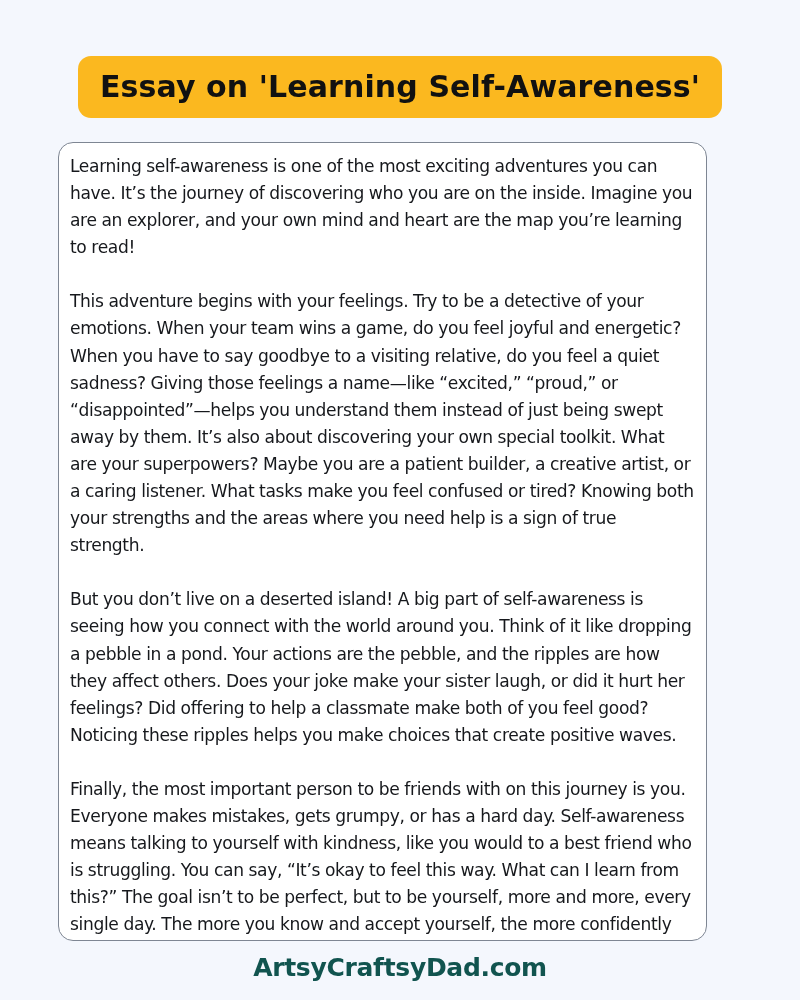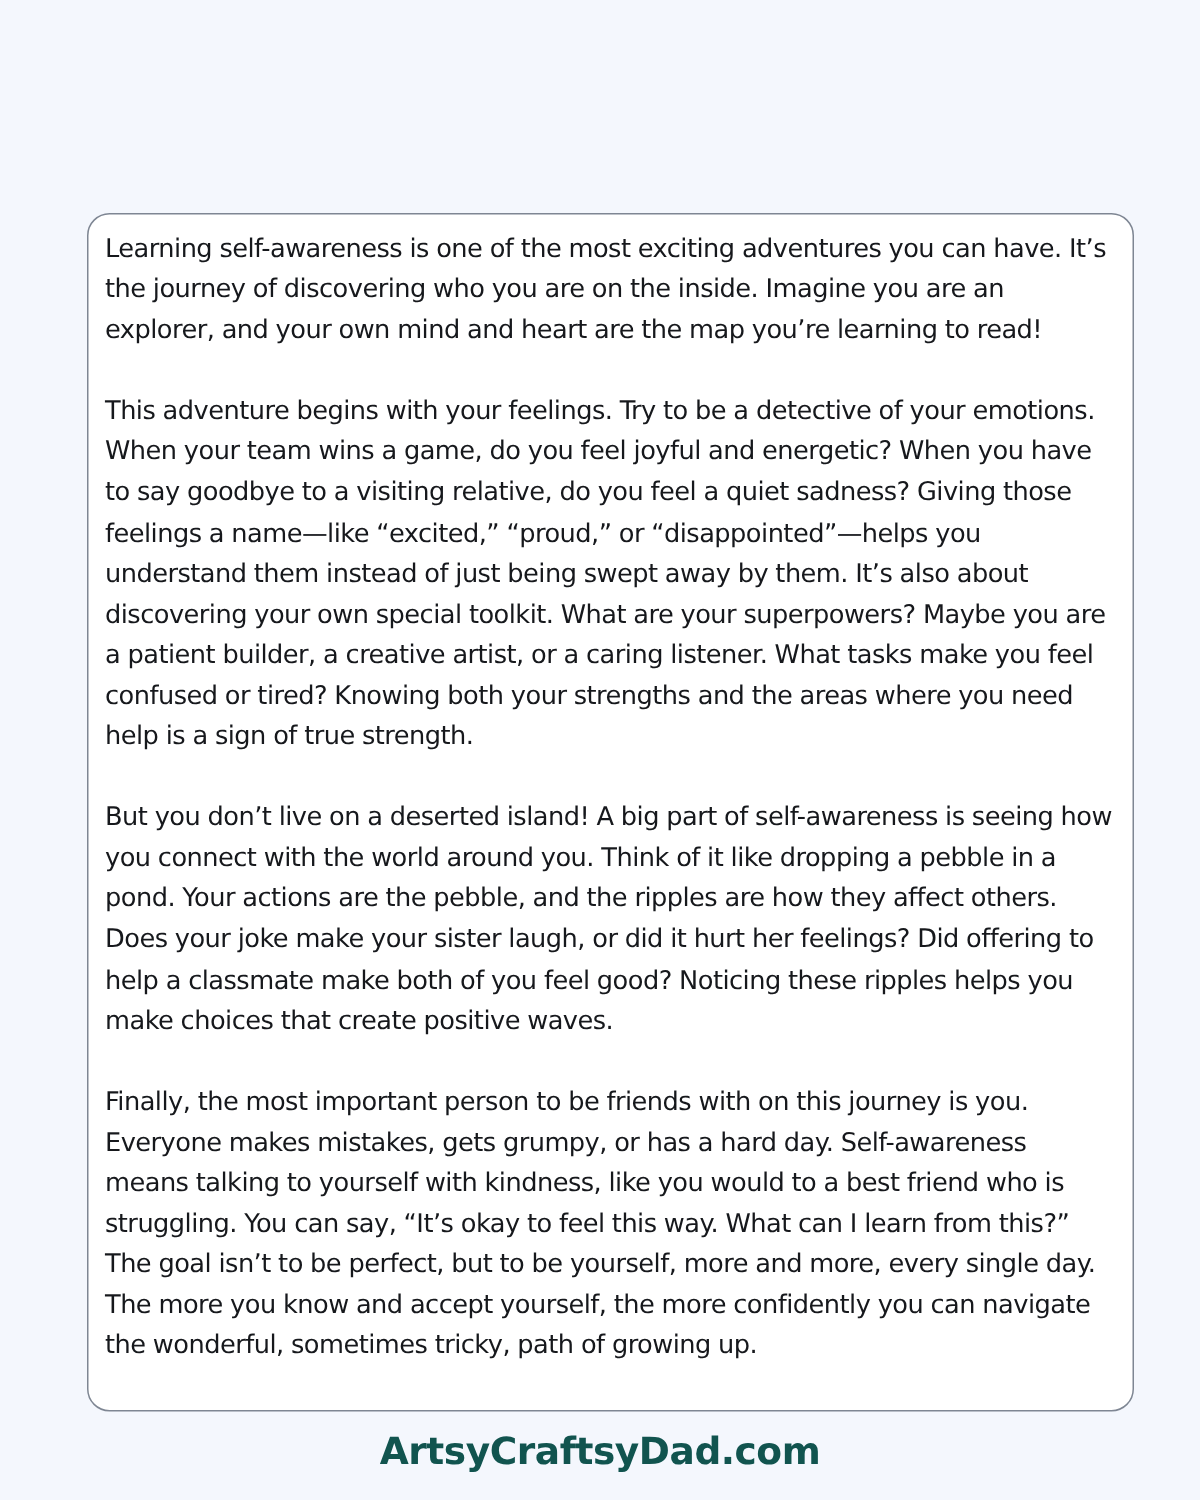--- a/index.html
+++ b/index.html
@@ -40,21 +40,21 @@
     color: #111111;
     letter-spacing: 0.1px;
     white-space: nowrap;
     line-height: 1;
   }
   
   .essay-card {
     position: absolute;
     left: 58px;
     top: 142px;
-    width: 698px;
+    width: 649px;
     height: 799px;
     background: #ffffff;
     border: 1.4px solid #7e8693;
     border-radius: 15px;
     box-sizing: border-box;
     padding: 10px 12px 10px 11px;
     overflow: hidden;
   }
   .essay-body {
     margin: 0;
@@ -89,20 +89,23 @@
     letter-spacing: -0.3px;
     line-height: 1;
     margin-top: 16px;
   }
 </style>
 </head>
 <body>
 
 <div class="page">
 
+  <div class="title-banner">
+    <span class="title-text">Essay on 'Learning Self-Awareness'</span>
+  </div>
 
   <div class="essay-card">
     <div class="essay-body">
       <p class="para">Learning self-awareness is one of the most exciting adventures you can have. It’s the journey of discovering who you are on the inside. Imagine you are an explorer, and your own mind and heart are the map you’re learning to read!</p>
       <p class="para">This adventure begins with your feelings. Try to be a detective of your emotions. When your team wins a game, do you feel joyful and energetic? When you have to say goodbye to a visiting relative, do you feel a quiet sadness? Giving those feelings a name—like “excited,” “proud,” or “disappointed”—helps you understand them instead of just being swept away by them. It’s also about discovering your own special toolkit. What are your superpowers? Maybe you are a patient builder, a creative artist, or a caring listener. What tasks make you feel confused or tired? Knowing both your strengths and the areas where you need help is a sign of true strength.</p>
       <p class="para">But you don’t live on a deserted island! A big part of self-awareness is seeing how you connect with the world around you. Think of it like dropping a pebble in a pond. Your actions are the pebble, and the ripples are how they affect others. Does your joke make your sister laugh, or did it hurt her feelings? Did offering to help a classmate make both of you feel good? Noticing these ripples helps you make choices that create positive waves.</p>
       <p class="para">Finally, the most important person to be friends with on this journey is you. Everyone makes mistakes, gets grumpy, or has a hard day. Self-awareness means talking to yourself with kindness, like you would to a best friend who is struggling. You can say, “It’s okay to feel this way. What can I learn from this?” The goal isn’t to be perfect, but to be yourself, more and more, every single day. The more you know and accept yourself, the more confidently you can navigate the wonderful, sometimes tricky, path of growing up.</p>
     </div>
   </div>
 

